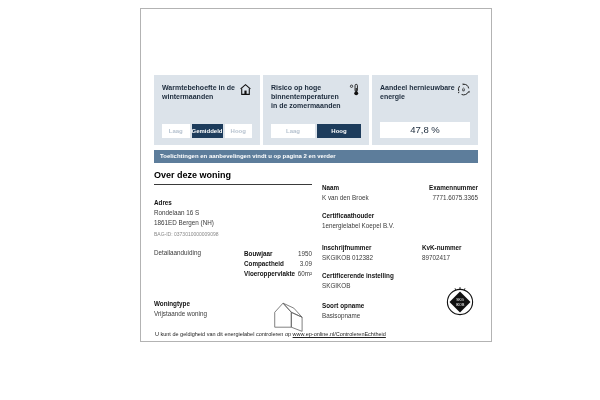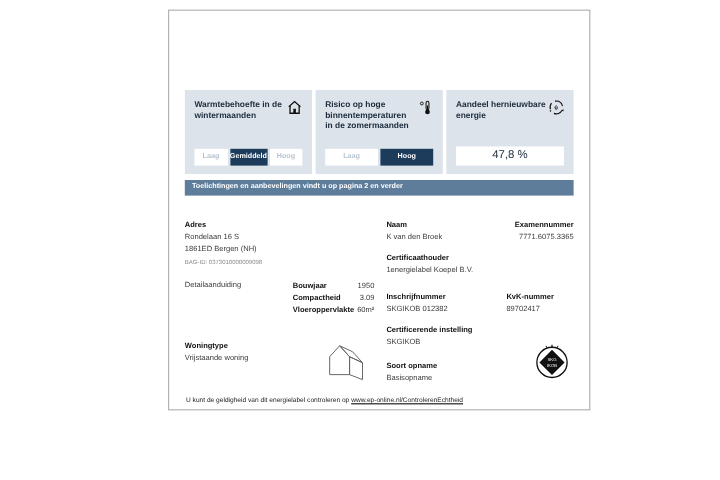--- a/index.html
+++ b/index.html
@@ -128,20 +128,21 @@
       <div class="value-box">47,8 %</div>
     </div>
 
   </div>
 
   <div class="banner">Toelichtingen en aanbevelingen vindt u op pagina 2 en verder</div>
 
   <div class="cols">
 
     <div class="col-left">
+      <div class="col-h">Over deze woning</div>
 
       <div class="blk mt13">
         <div class="lbl">Adres</div>
         <div class="val">Rondelaan 16 S</div>
         <div class="val">1861ED Bergen (NH)</div>
         <div class="tiny">BAG-ID: 0373010000009098</div>
       </div>
 
       <div class="detail-flex">
         <div class="detail-label">Detailaanduiding</div>

